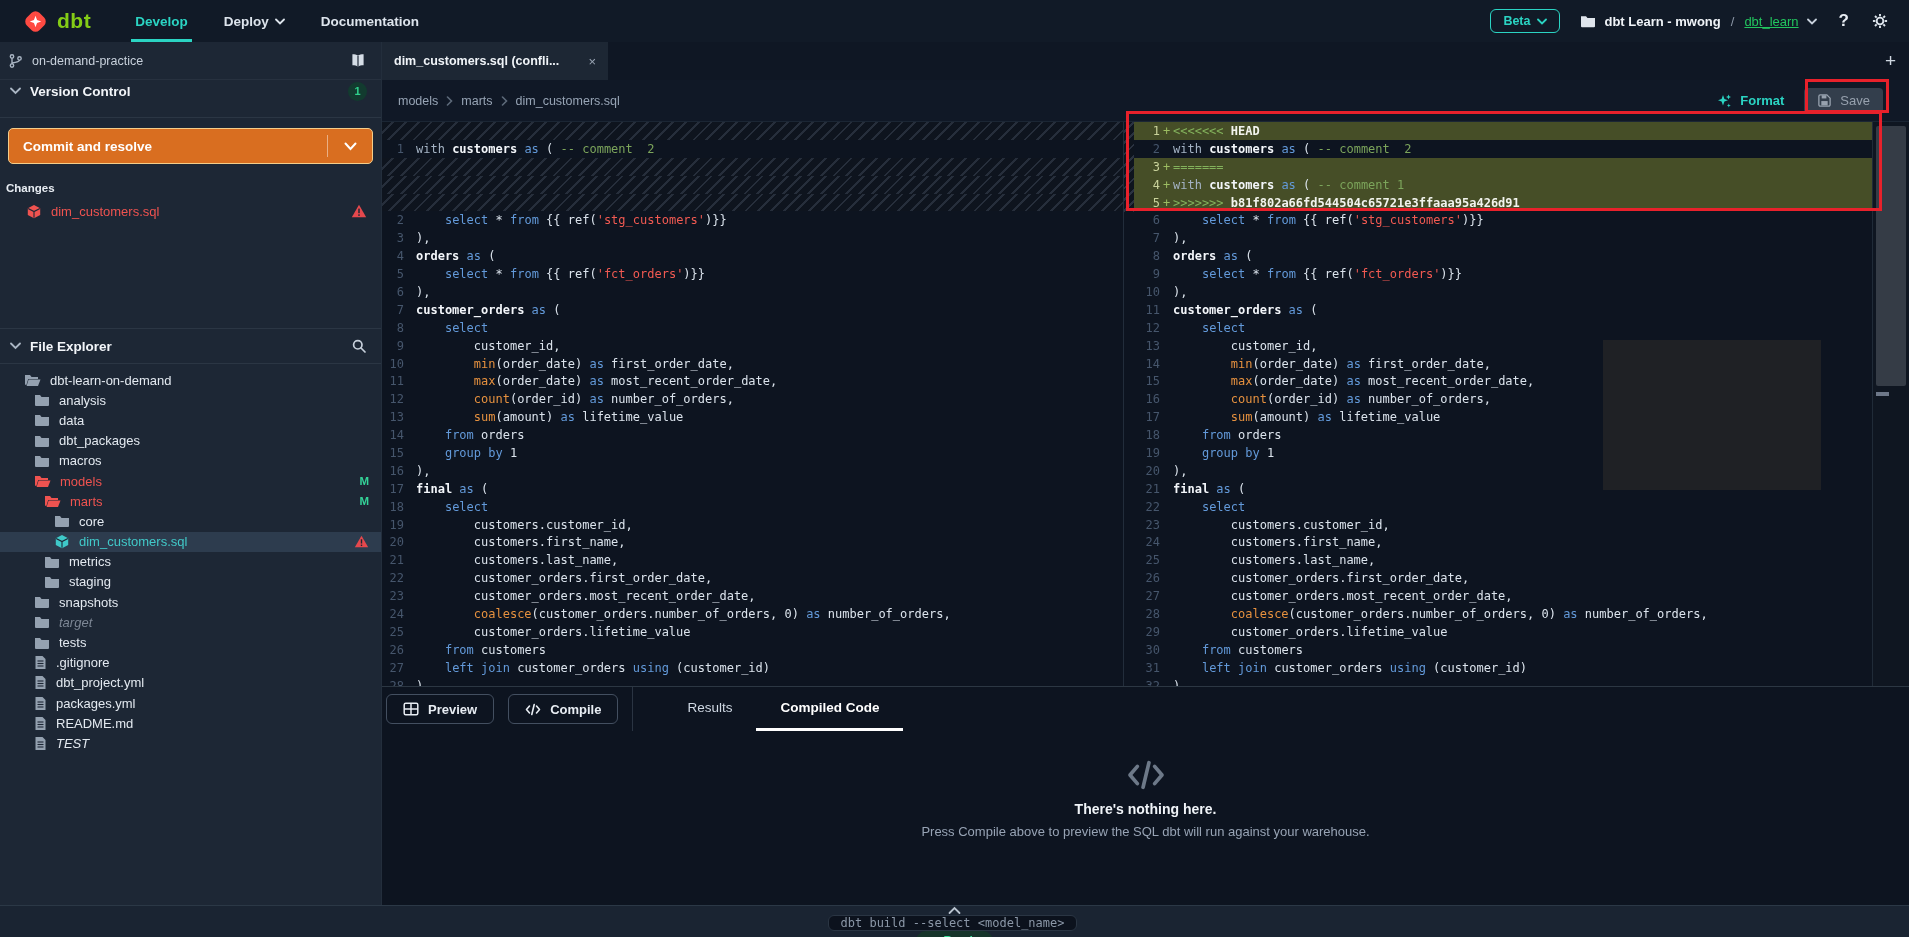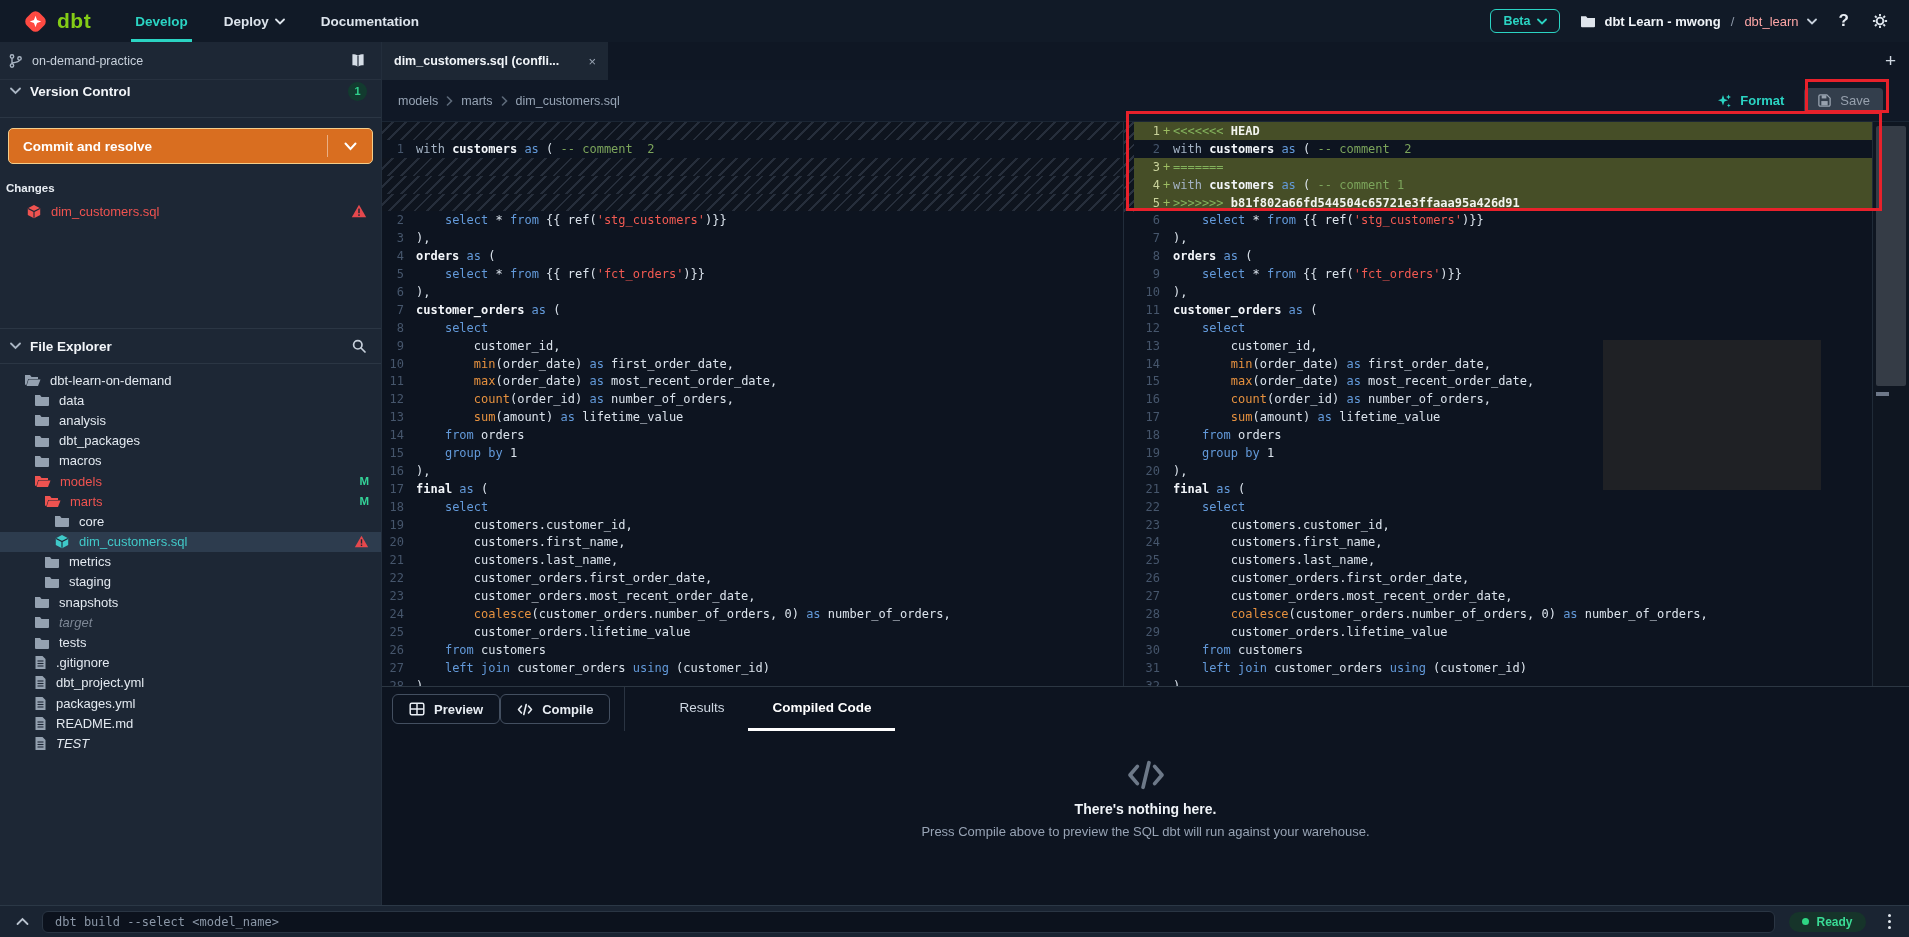--- a/index.html
+++ b/index.html
@@ -16,21 +16,21 @@
   .nav-tab{position:relative;display:flex;align-items:center;gap:6px;padding:0 18px;
            font-size:13.5px;font-weight:bold;color:#dde4ec;cursor:pointer;}
   .nav-tab.active{color:#2bd4c3;}
   .nav-tab.active::after{content:"";position:absolute;left:14px;right:14px;bottom:0;height:3px;background:#2bd4c3;}
   .nav-right{display:flex;align-items:center;gap:20px;padding-right:20px;}
   .beta-pill{display:flex;align-items:center;gap:7px;border:1.5px solid #2bd4c3;border-radius:6px;
              padding:4px 12px;color:#2bd4c3;font-size:12.5px;font-weight:bold;cursor:pointer;}
   .proj{display:flex;align-items:center;gap:8px;font-size:13px;cursor:pointer;text-align:right;}
   .proj-name{font-weight:bold;color:#f0f4f8;}
   .proj-sep{color:#8b97a7;margin:0 2px;}
-  .env{color:#fca5a5;}
+  .env{color:#22c55e;text-decoration:underline;}
   .help{font-size:17px;font-weight:800;color:#e8edf3;cursor:pointer;padding:0 2px;}
 
   
   .main{display:flex;height:863px;}
   .sidebar{width:382px;background:#1d2735;border-right:1px solid #232e3c;display:flex;flex-direction:column;}
   .workspace{flex:1;display:flex;flex-direction:column;background:#0d1420;}
 
   
   .branch-row{height:38px;display:flex;align-items:center;gap:9px;padding:0 14px 0 8px;
               border-bottom:1px solid #27313f;font-size:12.5px;color:#c8d1dc;cursor:pointer;}
@@ -102,36 +102,36 @@
   .tk-c{color:#7ca55b;} .tk-m{color:#83b25c;} .tk-h{color:#f2f4ee;font-weight:bold;}
   .conflict-hatch{position:absolute;left:0;top:0;width:10px;height:89.5px;z-index:2;
     background:repeating-linear-gradient(135deg,#0e141e 0px,#0e141e 6px,#2a3240 6px,#2a3240 8px);}
   .scrollstrip{width:37px;background:#0f1621;border-left:1px solid #202b38;position:relative;}
   .scroll-thumb{position:absolute;left:3px;top:4px;width:30px;height:260px;background:#353c46;border-radius:2px;cursor:pointer;}
   .scroll-dash{position:absolute;left:3px;top:270px;width:13px;height:4px;background:#6d7788;}
 
   
   .bottom-panel{height:219px;border-top:1px solid #2c3743;display:flex;flex-direction:column;background:#0d1420;}
   .bp-header{height:44px;display:flex;align-items:stretch;}
-  .bp-buttons{display:flex;align-items:center;padding-left:10px;}
+  .bp-buttons{display:flex;align-items:center;gap:14px;padding-left:4px;}
   .bp-btn{display:flex;align-items:center;gap:9px;height:30px;padding:0 16px;background:transparent;
           border:1px solid #434f60;border-radius:6px;color:#e8edf3;font-size:13px;font-weight:bold;
           font-family:inherit;cursor:pointer;}
   .bp-divider{width:1px;background:#2a3442;margin:0 0 0 14px;}
   .bp-tabs{display:flex;align-items:stretch;margin-left:30px;}
   .bp-tab{display:flex;align-items:center;padding:0 24px;font-size:13.5px;color:#cfd8e3;
           border-bottom:3px solid transparent;cursor:pointer;}
   .bp-tab.active{color:#ffffff;font-weight:bold;border-bottom-color:#ffffff;}
   .bp-content{flex:1;display:flex;flex-direction:column;align-items:center;justify-content:flex-start;padding-top:28px;}
   .empty-title{margin-top:10px;font-size:14px;font-weight:bold;color:#f0f4f8;}
   .empty-sub{margin-top:7px;font-size:13px;color:#97a3b4;}
 
   
   .statusbar{height:32px;background:#1a2432;border-top:1px solid #2b3846;display:flex;align-items:center;
-             padding:0 12px;}
+             padding:0 12px;flex-direction:column;}
   .sb-chev{display:flex;align-items:center;justify-content:center;width:20px;cursor:pointer;}
   .cmd-input{flex:1;margin:0 14px 0 10px;height:22px;background:#0c121d;border:1px solid #2a3543;
              border-radius:6px;display:flex;align-items:center;padding:0 12px;cursor:text;}
   .cmd-text{font-family:"DejaVu Sans Mono",monospace;font-size:12px;color:#8b97a7;white-space:pre;}
   .ready-pill{display:flex;align-items:center;gap:7px;background:#16342a;border-radius:12px;
               padding:3px 13px;font-size:12px;color:#3adb96;font-weight:bold;}
   .ready-dot{width:7px;height:7px;border-radius:50%;background:#2fd583;}
   .kebab{display:flex;flex-direction:column;gap:2.5px;margin-left:16px;padding:4px 6px;cursor:pointer;}
   .kebab i{width:3.5px;height:3.5px;border-radius:50%;background:#e3e9f0;}
 
@@ -312,29 +312,29 @@
               </svg>
             </span>
             <span class="lbl">dbt-learn-on-demand</span>
           </div>
           <div class="tree-row" style="padding-left: 34px;">
             <span>
               <svg width="16" height="14" viewBox="0 0 16 14">
                 <path d="M1 2h5l1.5 1.9H15v8.1a1 1 0 0 1-1 1H2a1 1 0 0 1-1-1z" fill="#94a1b0"></path>
               </svg>
             </span>
+            <span class="lbl">analysis</span>
+          </div>
+          <div class="tree-row" style="padding-left: 34px;">
+            <span>
+              <svg width="16" height="14" viewBox="0 0 16 14">
+                <path d="M1 2h5l1.5 1.9H15v8.1a1 1 0 0 1-1 1H2a1 1 0 0 1-1-1z" fill="#94a1b0"></path>
+              </svg>
+            </span>
             <span class="lbl">data</span>
-          </div>
-          <div class="tree-row" style="padding-left: 34px;">
-            <span>
-              <svg width="16" height="14" viewBox="0 0 16 14">
-                <path d="M1 2h5l1.5 1.9H15v8.1a1 1 0 0 1-1 1H2a1 1 0 0 1-1-1z" fill="#94a1b0"></path>
-              </svg>
-            </span>
-            <span class="lbl">analysis</span>
           </div>
           <div class="tree-row" style="padding-left: 34px;">
             <span>
               <svg width="16" height="14" viewBox="0 0 16 14">
                 <path d="M1 2h5l1.5 1.9H15v8.1a1 1 0 0 1-1 1H2a1 1 0 0 1-1-1z" fill="#94a1b0"></path>
               </svg>
             </span>
             <span class="lbl">dbt_packages</span>
           </div>
           <div class="tree-row" style="padding-left: 34px;">

